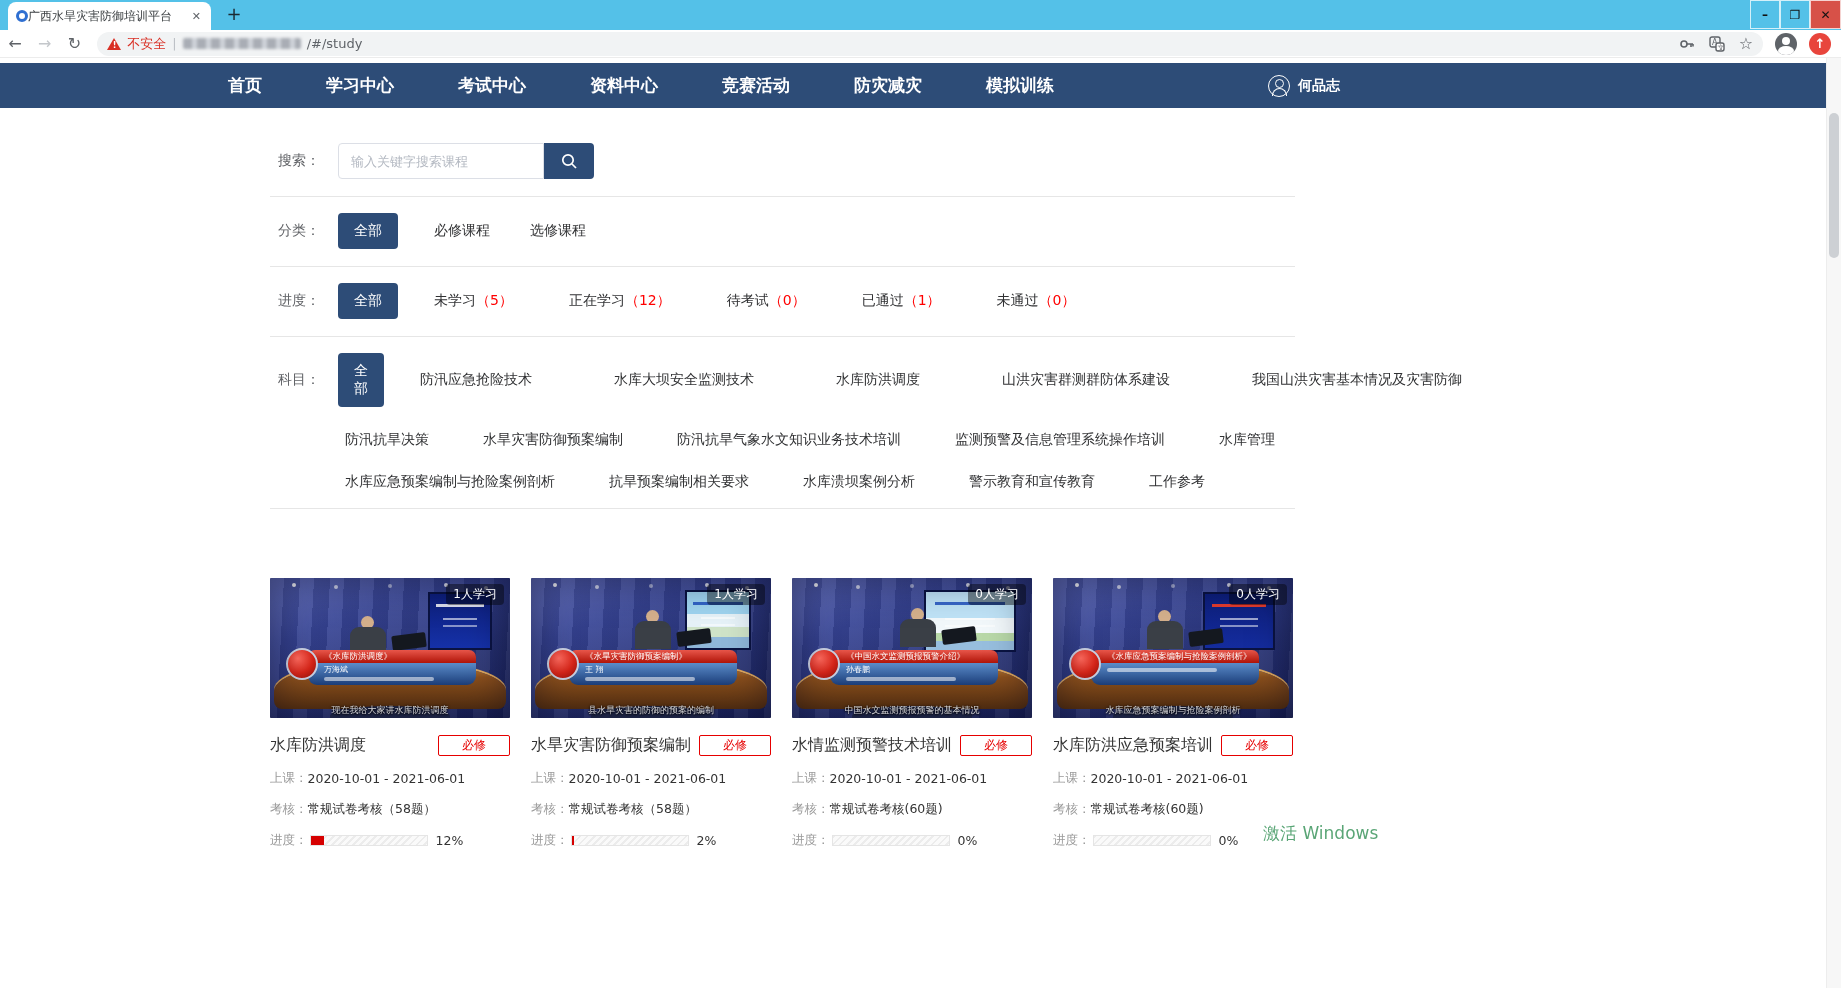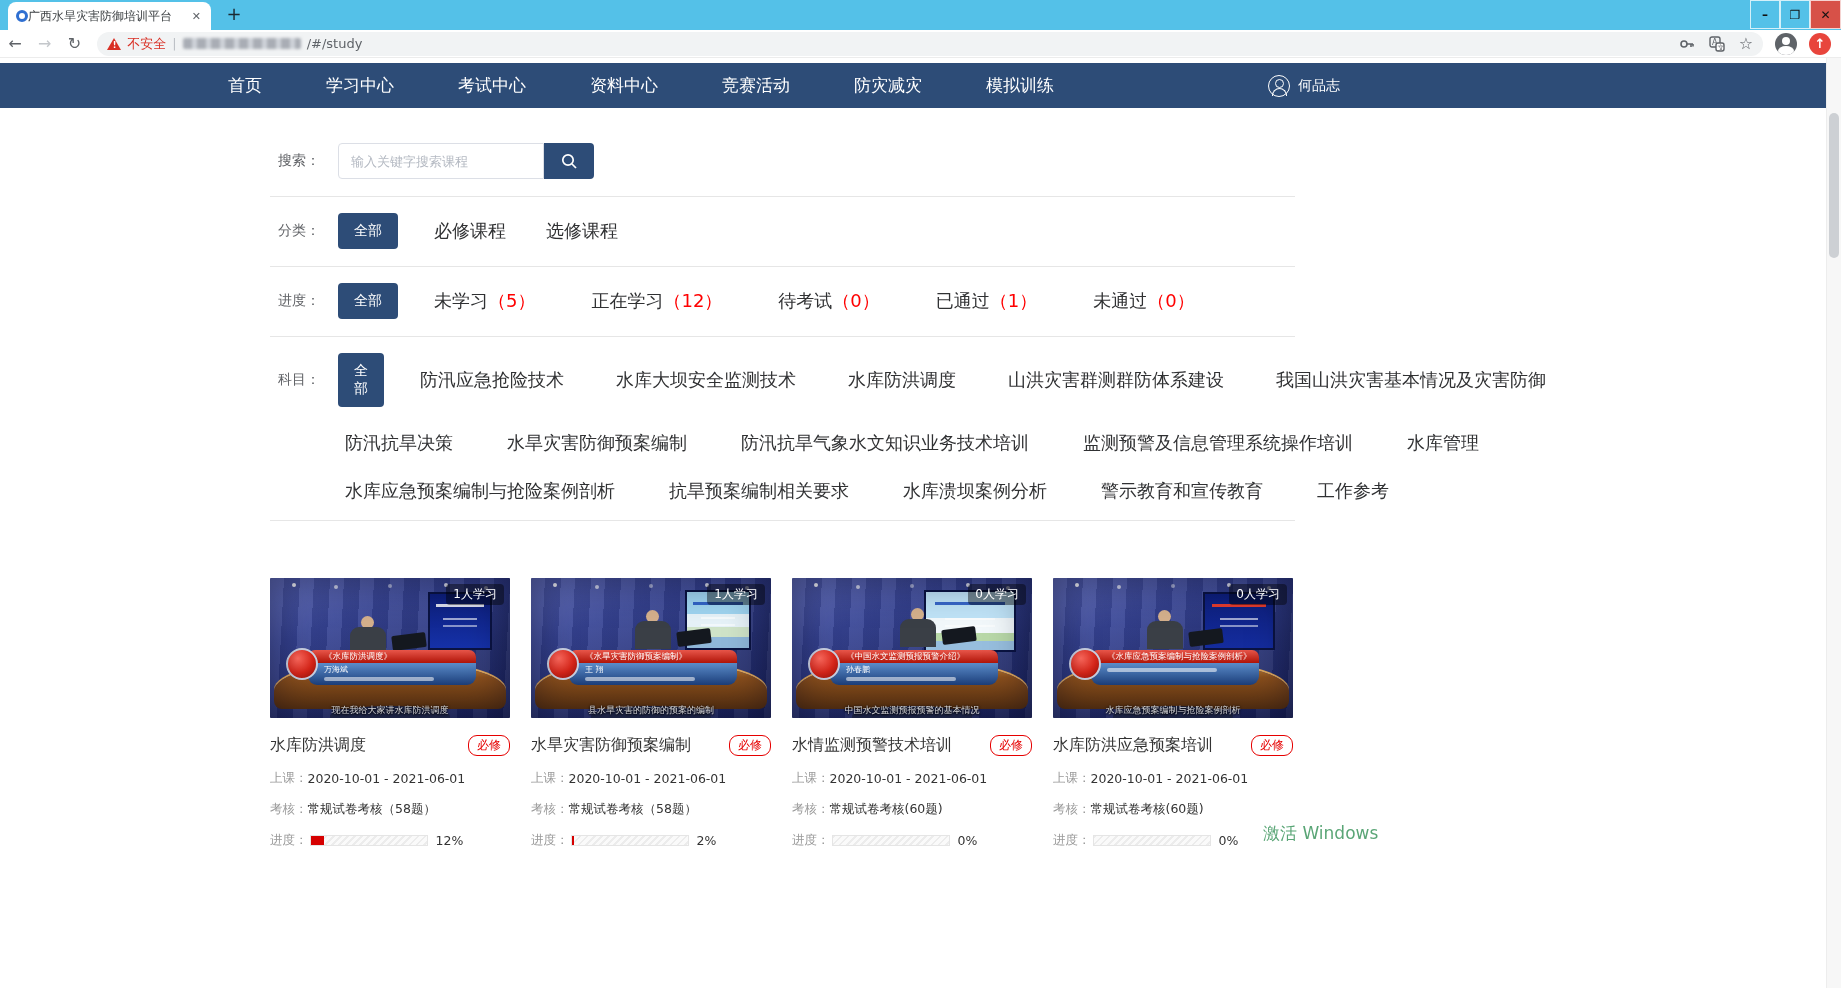--- a/index.html
+++ b/index.html
@@ -38,21 +38,21 @@
   .star { font-size:16px; color:#5f6368; line-height:16px; }
   .chrome-right { display:flex; align-items:center; gap:12px; margin-left:12px; }
   .avatar { width:22px; height:22px; border-radius:50%; background:#5f6368; position:relative; overflow:hidden; }
   .avatar::before { content:''; position:absolute; left:7px; top:4px; width:8px; height:8px; border-radius:50%; background:#fff; }
   .avatar::after { content:''; position:absolute; left:3px; top:13px; width:16px; height:10px; border-radius:50%; background:#fff; }
   .update { width:22px; height:22px; border-radius:50%; background:#e8453c; color:#fff; font-size:13px;
             display:flex; align-items:center; justify-content:center; margin-right:10px; font-weight:bold; }
 
   
   .navbar { position:absolute; top:63px; left:0; width:100%; height:45px; background:#2d4c77;
-            display:flex; align-items:center; color:#fff; }
+            display:flex; align-items:center; color:#fff;font-weight:bold; }
   .nav-items { display:flex; gap:64px; margin-left:228px; }
   .nav-item { font-size:17px; color:#fff; cursor:pointer; white-space:nowrap; }
   .nav-user { position:absolute; left:1268px; display:flex; align-items:center; gap:8px; }
   .user-icon { width:22px; height:22px; border:1.5px solid #fff; border-radius:50%; position:relative; }
   .user-icon::before { content:''; position:absolute; left:6px; top:3px; width:7px; height:7px; border:1.5px solid #fff; border-radius:50%; }
   .user-icon::after { content:''; position:absolute; left:3px; top:12px; width:13px; height:7px; border:1.5px solid #fff;
                       border-bottom:none; border-radius:8px 8px 0 0; }
   .nav-user span { font-size:14px; }
 
   
@@ -62,29 +62,29 @@
   .search-row { margin-top:35px; height:36px; }
   .search-input { width:206px; height:36px; border:1px solid #dcdfe6; border-radius:4px 0 0 4px;
                   padding:4px 12px; font-size:13px; color:#333; outline:none;
                   font-family:"DejaVu Sans","Liberation Sans",sans-serif; }
   .search-input::placeholder { color:#b4b9c2; }
   .search-btn { width:50px; height:36px; background:#2d4c77; border:none; border-radius:0 4px 4px 0;
                 display:flex; align-items:center; justify-content:center; cursor:pointer; }
   .divider { height:1px; background:#e6e6e6; margin-top:17px; }
   .chip { background:#2d4c77; color:#fff; font-size:14px; padding:9px 16px; border-radius:4px;
           margin-right:36px; cursor:pointer; }
-  .opt { font-size:18px; color:#303133; cursor:pointer; white-space:nowrap; }
+  .opt { font-size:14px; color:#303133; cursor:pointer; white-space:nowrap; }
   .opt .cnt { color:#ff0000; }
   .cat-row { margin-top:16px; }
   .cat-row .opt { margin-right:40px; }
   .prog-row { margin-top:16px; }
   .prog-row .opt { margin-right:56px; }
   .subj-block { margin-top:16px; }
   .subj-row1 { display:flex; align-items:center; }
-  .subj-items { display:flex; align-items:center; gap:52px; }
+  .subj-items { display:flex; align-items:center; gap:82px; }
   .subj-row { display:flex; align-items:flex-start; gap:54px; padding-left:75px; margin-top:24px; }
 
   
   .cards { position:absolute; top:578px; left:270px; width:1060px; display:flex; gap:21px; }
   .card { width:240px; cursor:pointer; }
   .thumb { position:relative; width:240px; height:140px; overflow:hidden; border-radius:1px;
            background:linear-gradient(160deg,#5a67b8 0%,#3a4797 30%,#2a3578 62%,#1c2560 100%); }
   .thumb::before { content:''; position:absolute; inset:0; z-index:1;
            background:repeating-linear-gradient(93deg,rgba(255,255,255,.06) 0 14px,rgba(8,14,58,.14) 14px 30px); }
   .thumb::after { content:''; position:absolute; inset:0; z-index:5; pointer-events:none;
@@ -131,21 +131,21 @@
   .t-strip-blue { height:22px; background:linear-gradient(#5b8cc9,#1c3f7c); border-radius:0 0 9px 9px;
            padding:2px 0 0 16px; }
   .t-presname { display:block; color:#fff; font-size:8px; line-height:9px; white-space:nowrap; }
   .t-subbar { display:block; width:110px; height:4px; margin-top:3px; background:rgba(255,255,255,.55); border-radius:2px; }
   .t-caption { position:absolute; z-index:5; left:0; right:0; bottom:1px; text-align:center; color:#fff;
            font-size:9px; text-shadow:0 1px 2px #000,0 0 3px #000; white-space:nowrap; }
   .t-learners { position:absolute; z-index:6; top:6px; right:6px; color:#fff; font-size:12px;
            background:rgba(0,0,0,.42); padding:2px 7px; border-radius:4px; }
   .card-title-row { display:flex; align-items:center; margin-top:17px; }
   .card-title { font-size:16px; color:#333; flex:1; white-space:nowrap; overflow:hidden; }
-  .badge { font-size:12px; color:#e60000; border:1px solid #e60000; padding:1px 8px; border-radius:9px; flex:none; }
+  .badge { font-size:12px; color:#e60000; border:1px solid #e60000; padding:1px 23px; border-radius:2px; flex:none; }
   .meta { margin-top:14px; font-size:12.5px; color:#333; display:flex; align-items:center; }
   .meta .mlabel { color:#9a9a9a; flex:none; }
   .pbar { position:relative; width:118px; height:11px; border:1px solid #e5e5e5; margin:0 8px 0 2px;
           background:repeating-linear-gradient(135deg,#ececec 0 2px,#fafafa 2px 5px); }
   .pfill { position:absolute; left:0; top:0; bottom:0; background:#d60000; }
   .ppct { font-size:12.5px; color:#333; }
 
   
   .watermark { position:absolute; left:1253px; top:822px; font-size:17px; color:#15803d; opacity:.7; z-index:8;margin-left:10px; }
   .scroll-track { position:absolute; right:0; top:58px; bottom:0; width:15px; background:#f7f7f7; border-left:1px solid #ededed; }

